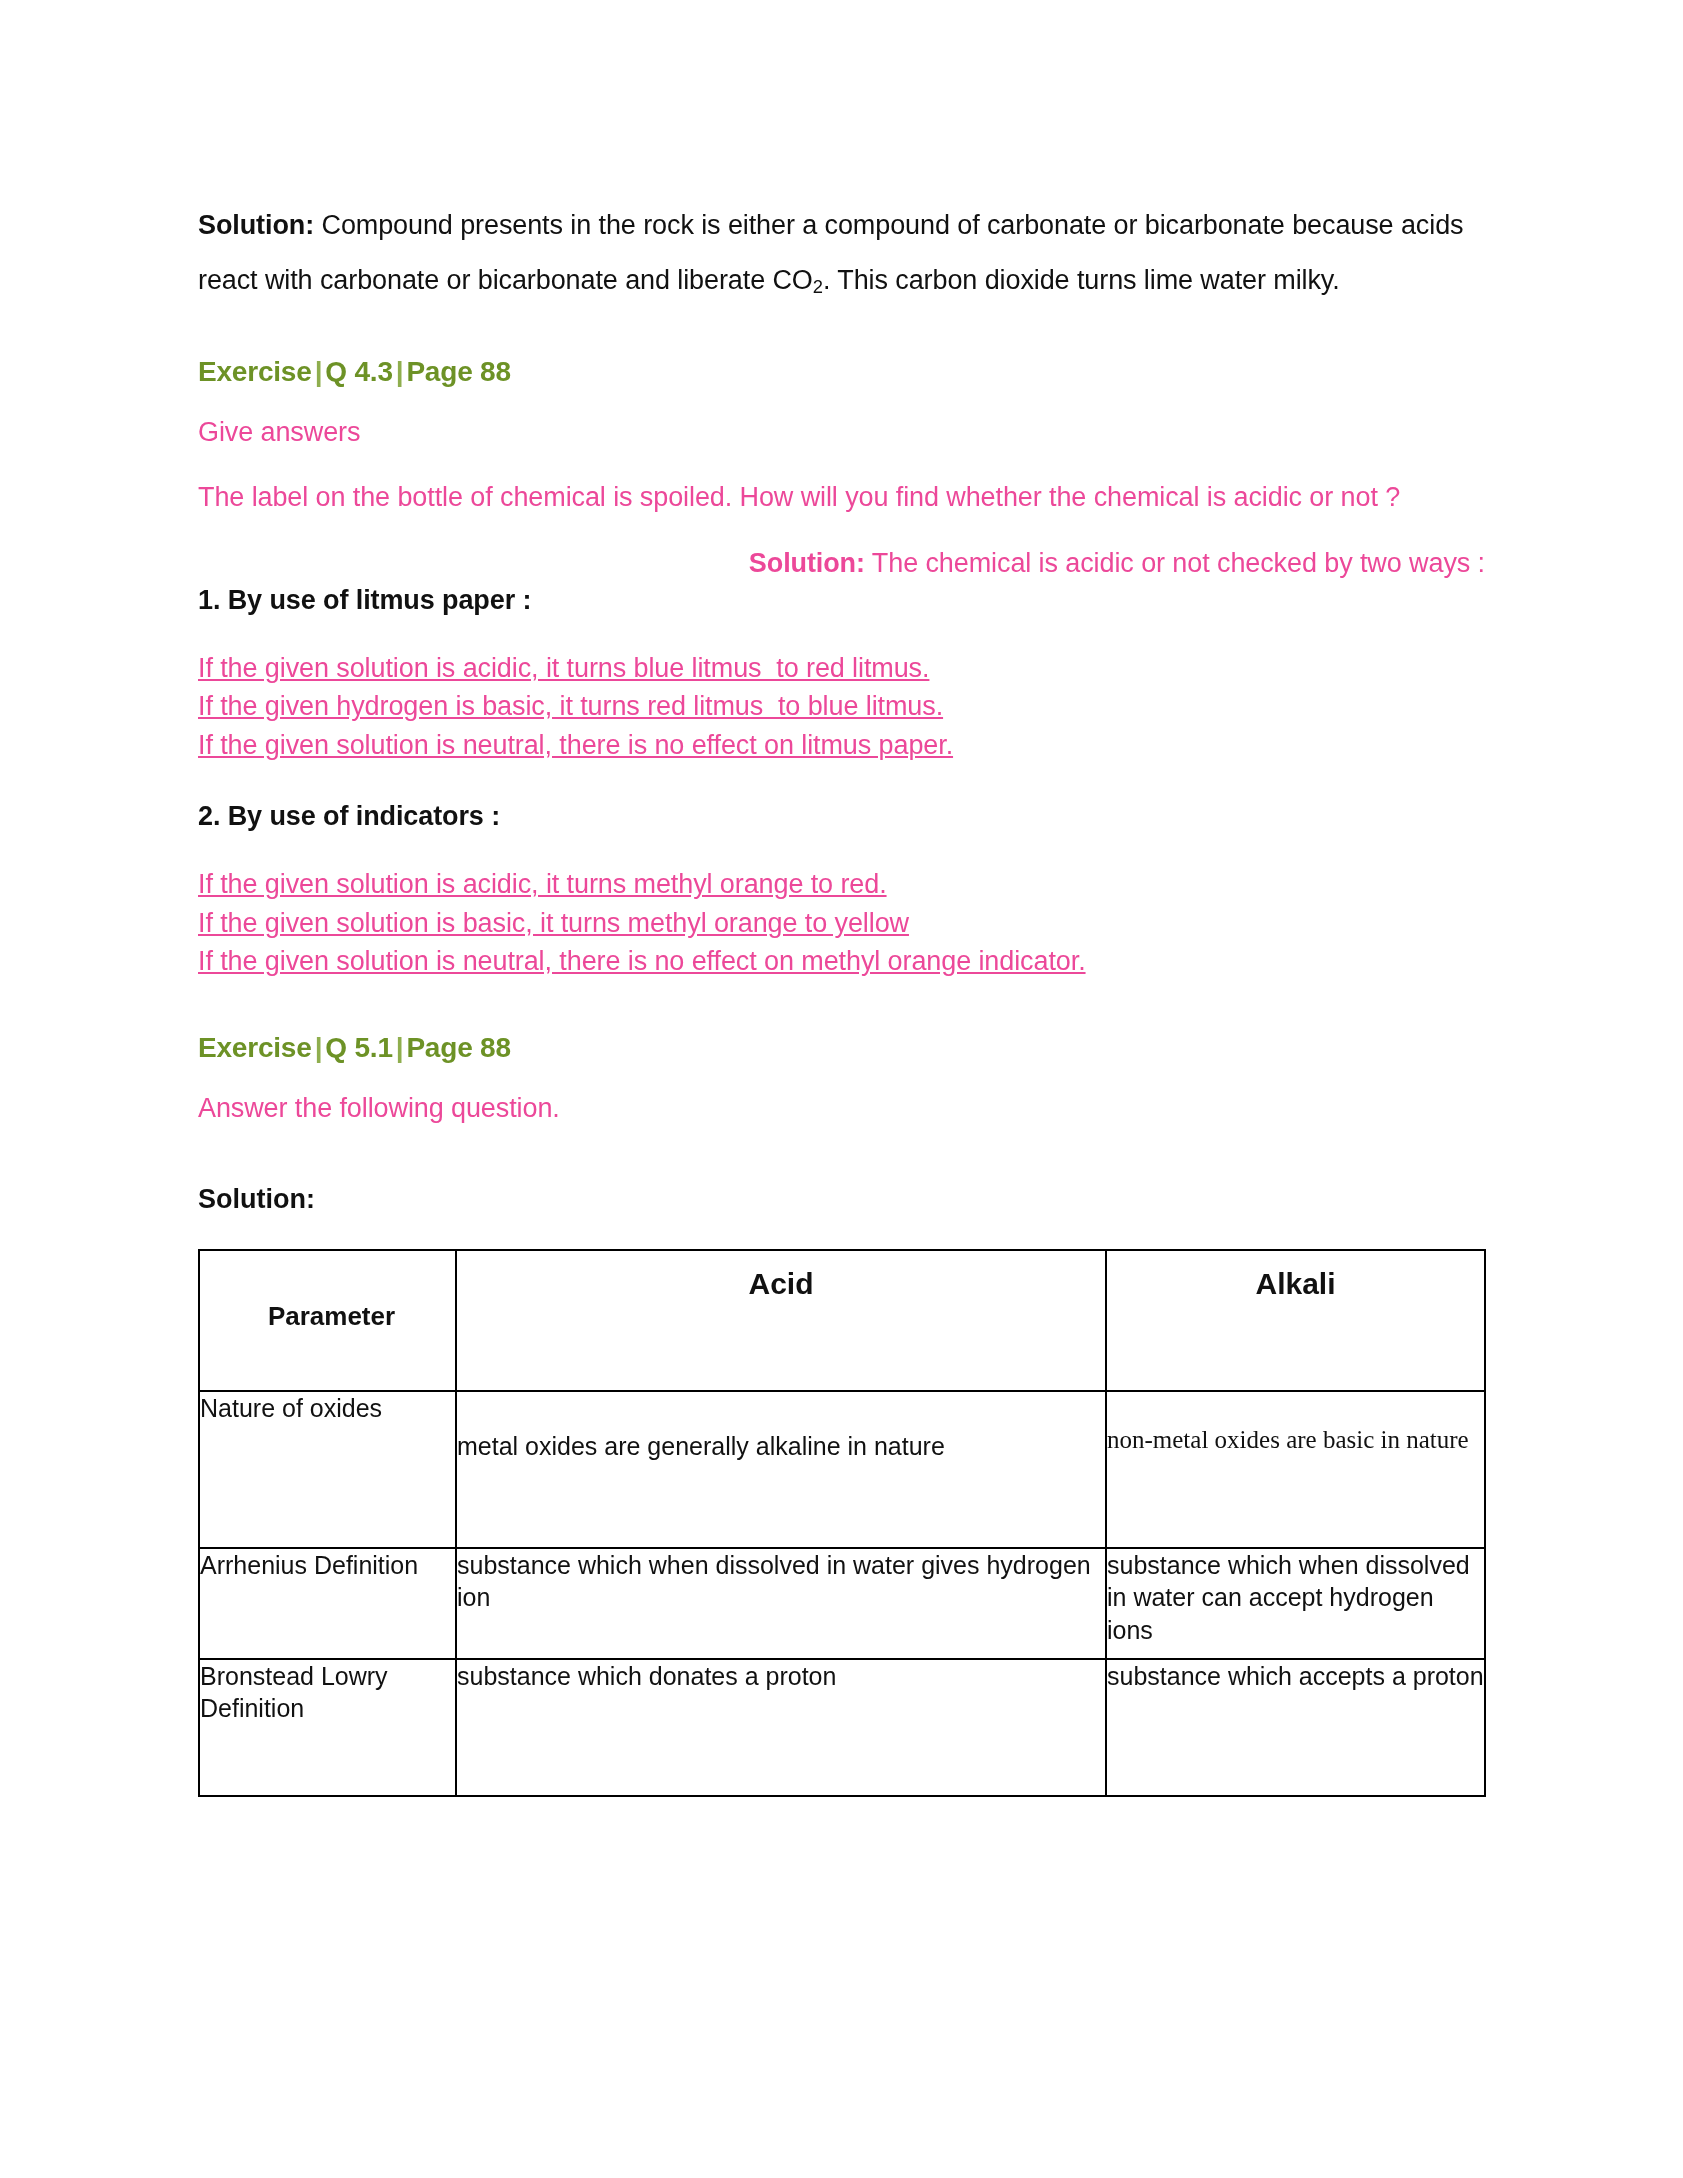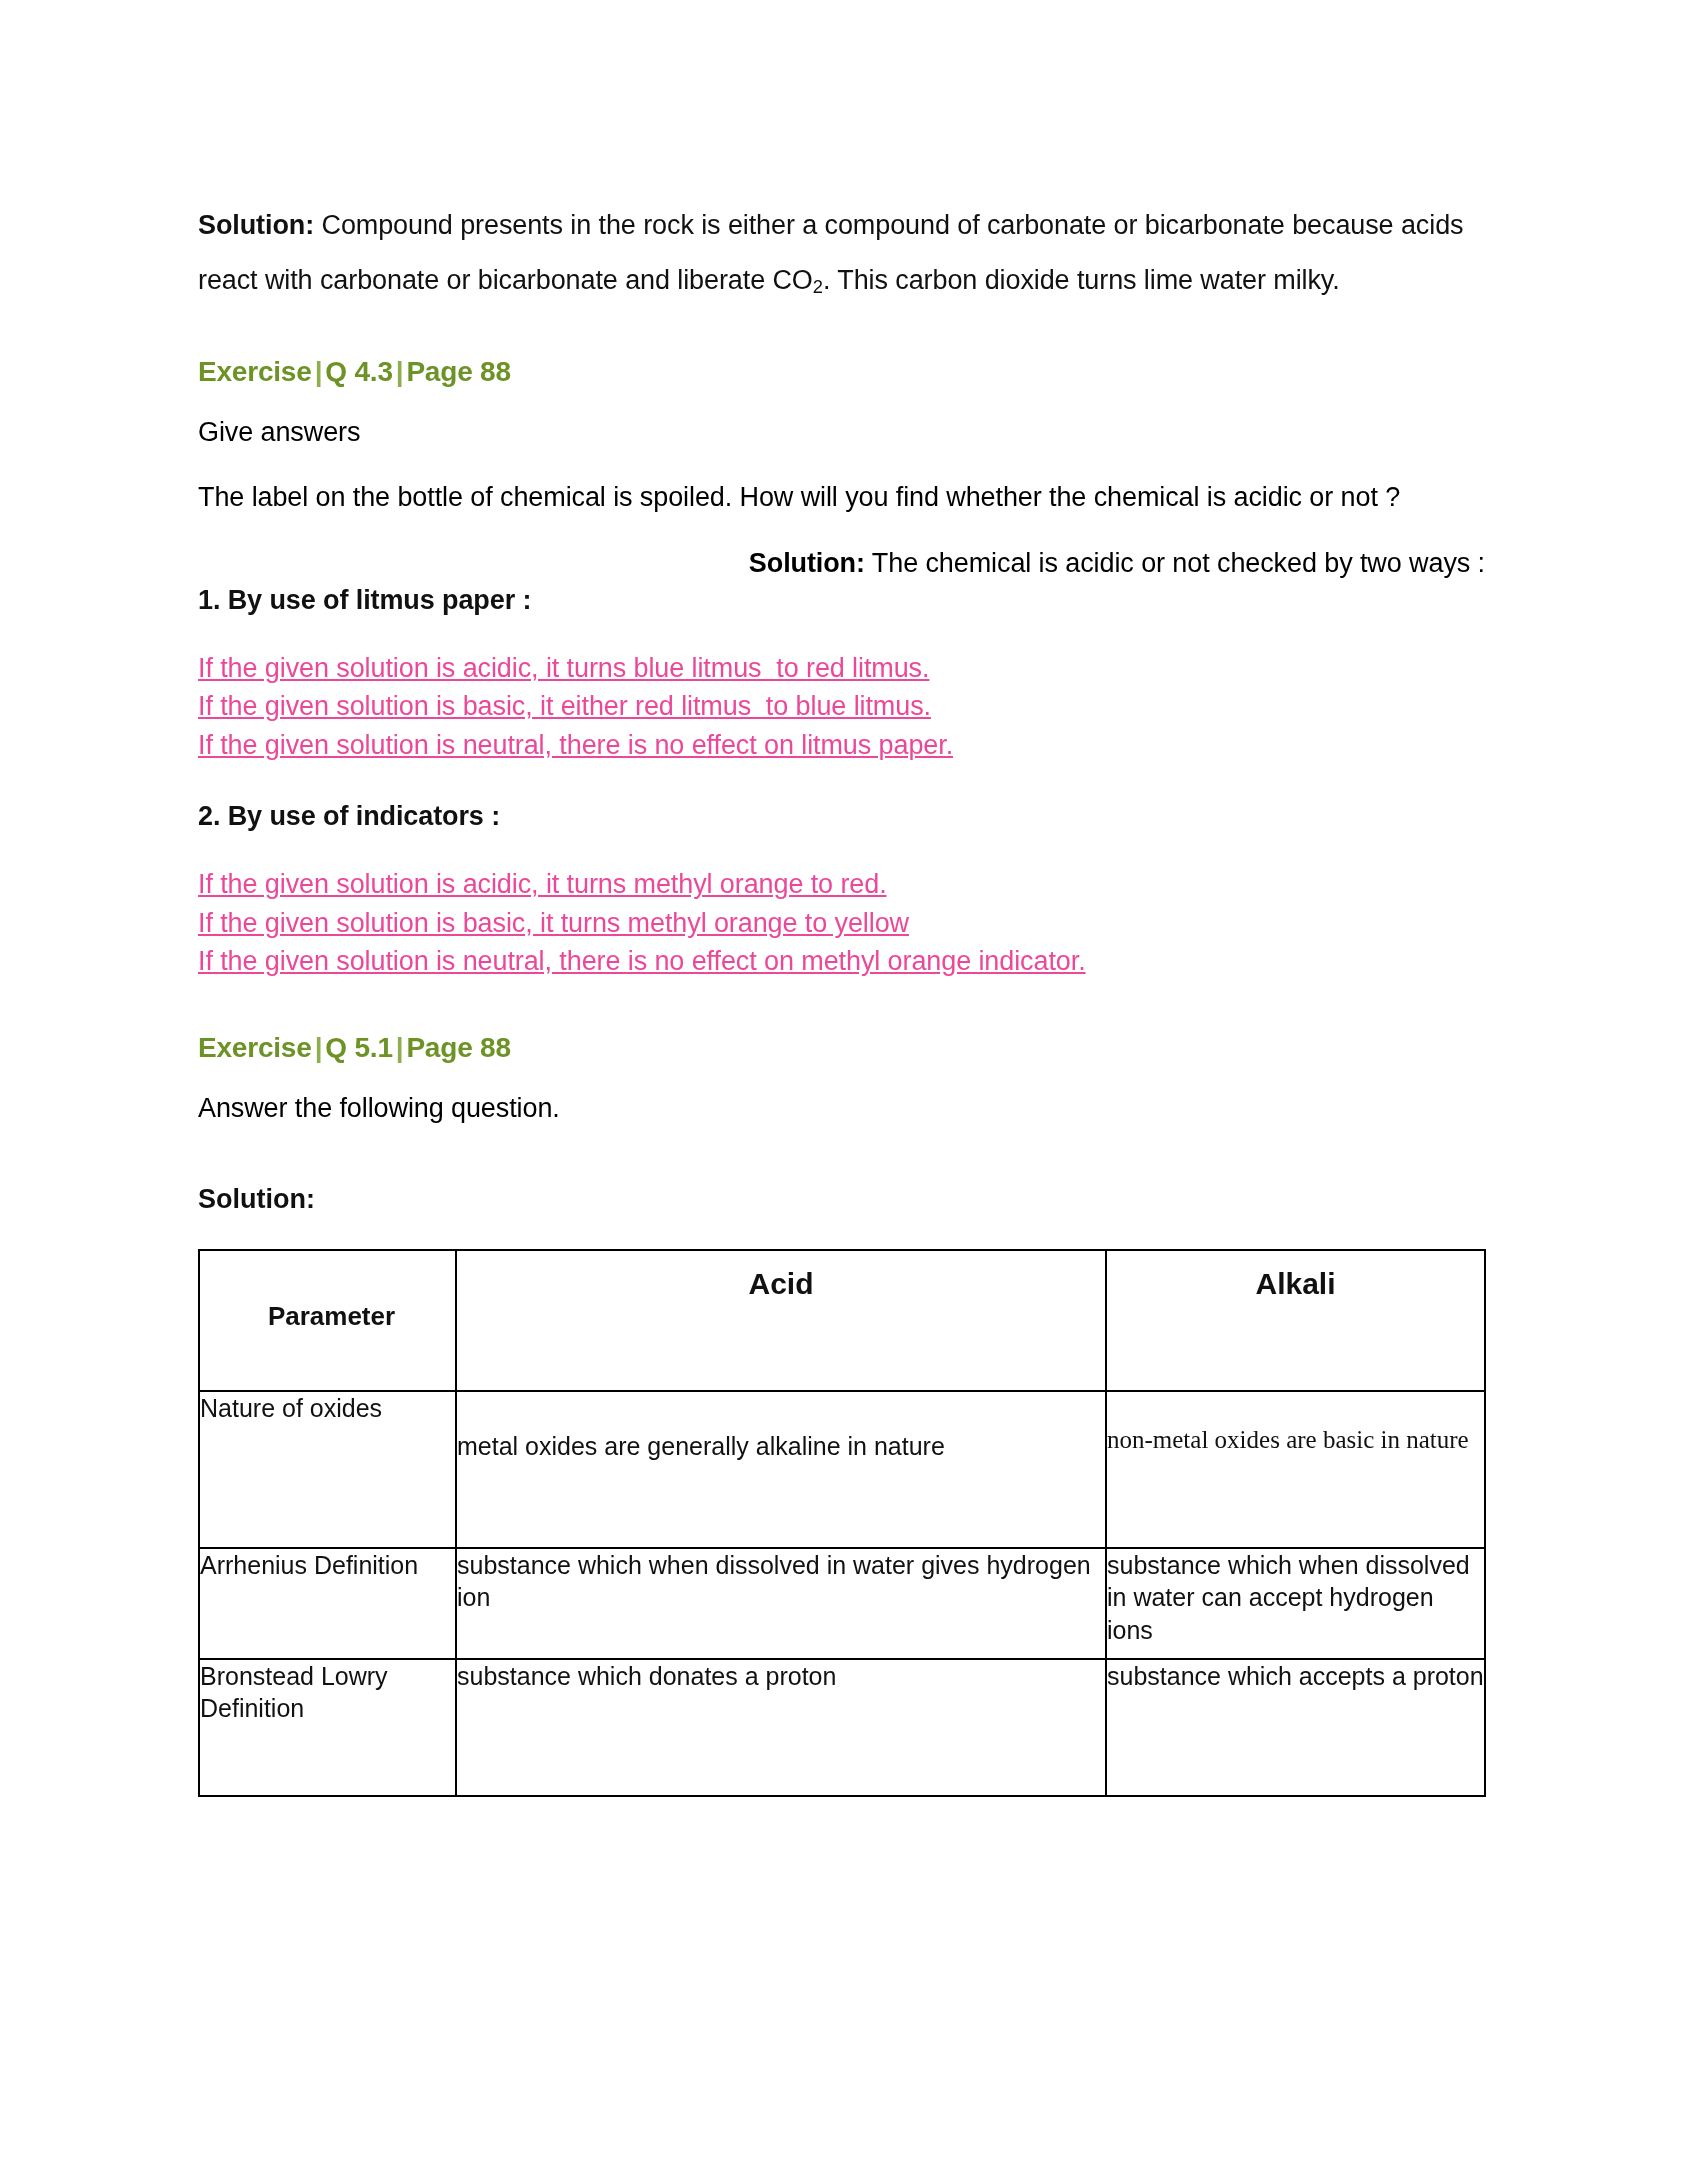--- a/index.html
+++ b/index.html
@@ -58,21 +58,21 @@
   .ex-heading .sep {
     color: #8fae4e;
     font-weight: bold;
     padding: 0 3px;
   }
 
   
   .para {
     font-size: 27px;
     line-height: 1.38;
-    color: #000000;
+    color: #ec4899;
     margin: 0 0 28px 0;
     letter-spacing: -0.1px;
   }
   .para.nogap {
     margin-bottom: 0;
     text-align: right;
   }
   .subhead {
     font-size: 27px;
     font-weight: bold;
@@ -180,21 +180,21 @@
     <p class="para">Give answers</p>
 
     <p class="para">The label on the bottle of chemical is spoiled. How will you find whether the chemical is acidic or not ?</p>
 
     <p class="para nogap"><span class="solution-label">Solution:</span><span> The chemical is acidic or not checked by two ways :</span></p>
 
     <p class="subhead">1. By use of litmus paper :</p>
 
     <div class="lines">
       <div>If the given solution is acidic, it turns blue litmus  to red litmus.</div>
-      <div>If the given solution is basic, it either red litmus  to blue litmus.</div>
+      <div>If the given hydrogen is basic, it turns red litmus  to blue litmus.</div>
       <div>If the given solution is neutral, there is no effect on litmus paper.</div>
     </div>
 
     <p class="subhead">2. By use of indicators :</p>
 
     <div class="lines">
       <div>If the given solution is acidic, it turns methyl orange to red.</div>
       <div>If the given solution is basic, it turns methyl orange to yellow</div>
       <div>If the given solution is neutral, there is no effect on methyl orange indicator.</div>
     </div>

